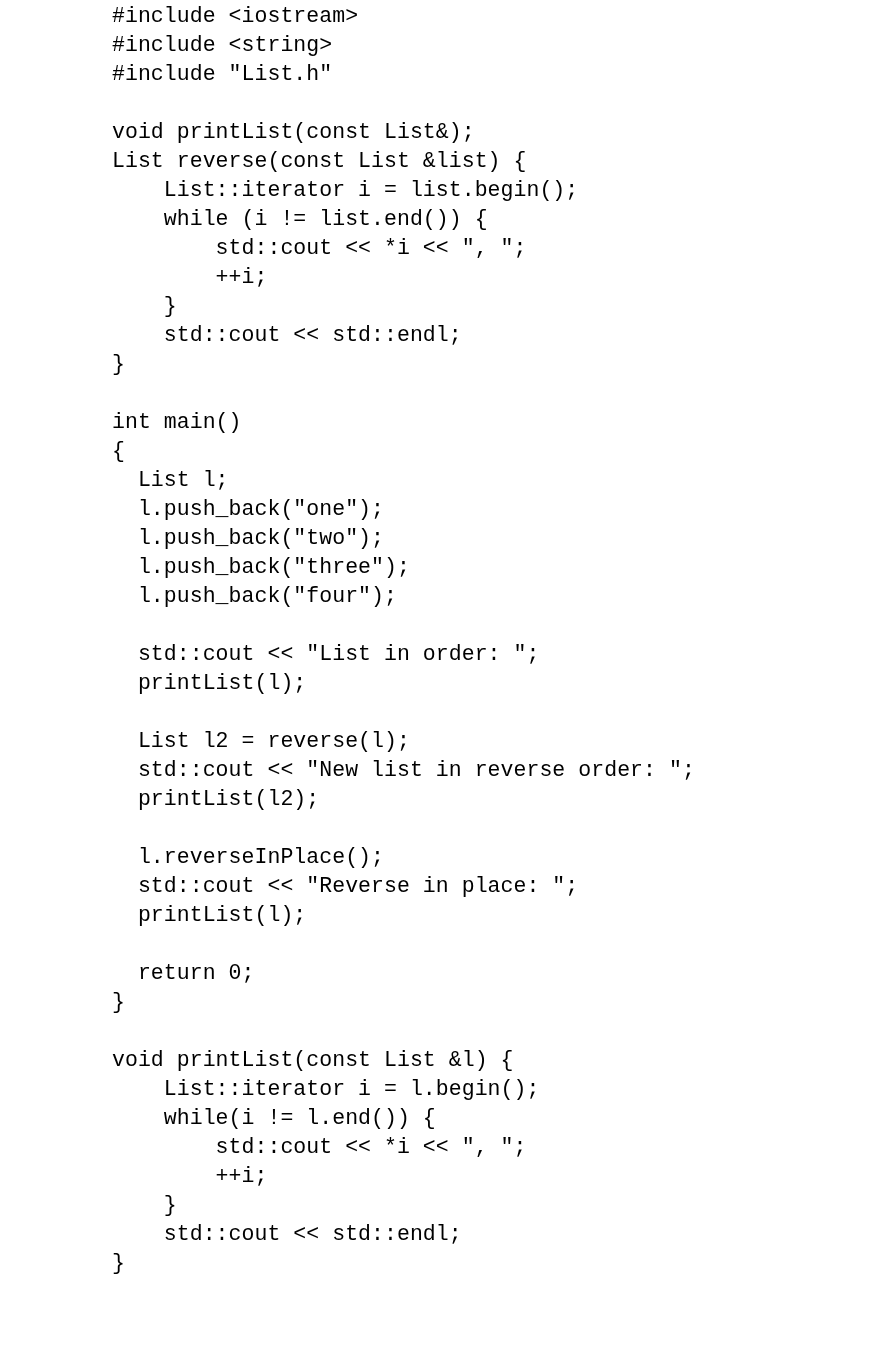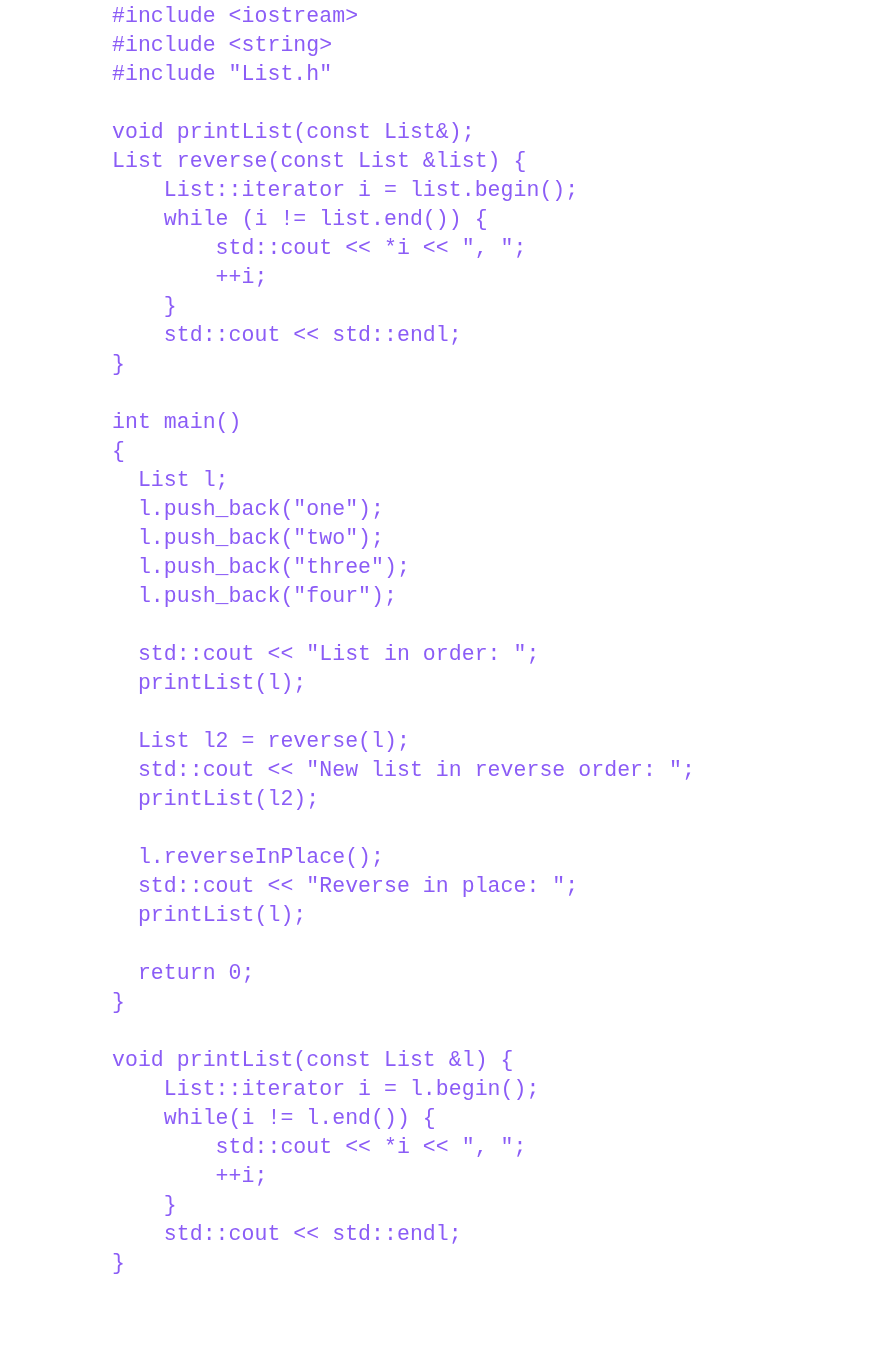--- a/index.html
+++ b/index.html
@@ -12,21 +12,21 @@
     width: 870px;
     height: 1368px;
     overflow: hidden;
     font-family: "Liberation Mono", "DejaVu Sans Mono", monospace;
   }
   #code-listing {
     position: absolute;
     left: 112px;
     top: 2px;
     width: 758px;
-    color: #8b5cf6;
+    color: #000000;
     font-family: "Liberation Mono", "DejaVu Sans Mono", monospace;
     font-size: 21.5px;
     line-height: 29px;
     letter-spacing: 0.05px;
     white-space: pre;
     -webkit-font-smoothing: none;
   }
   .code-line {
     display: block;
     height: 29px;

